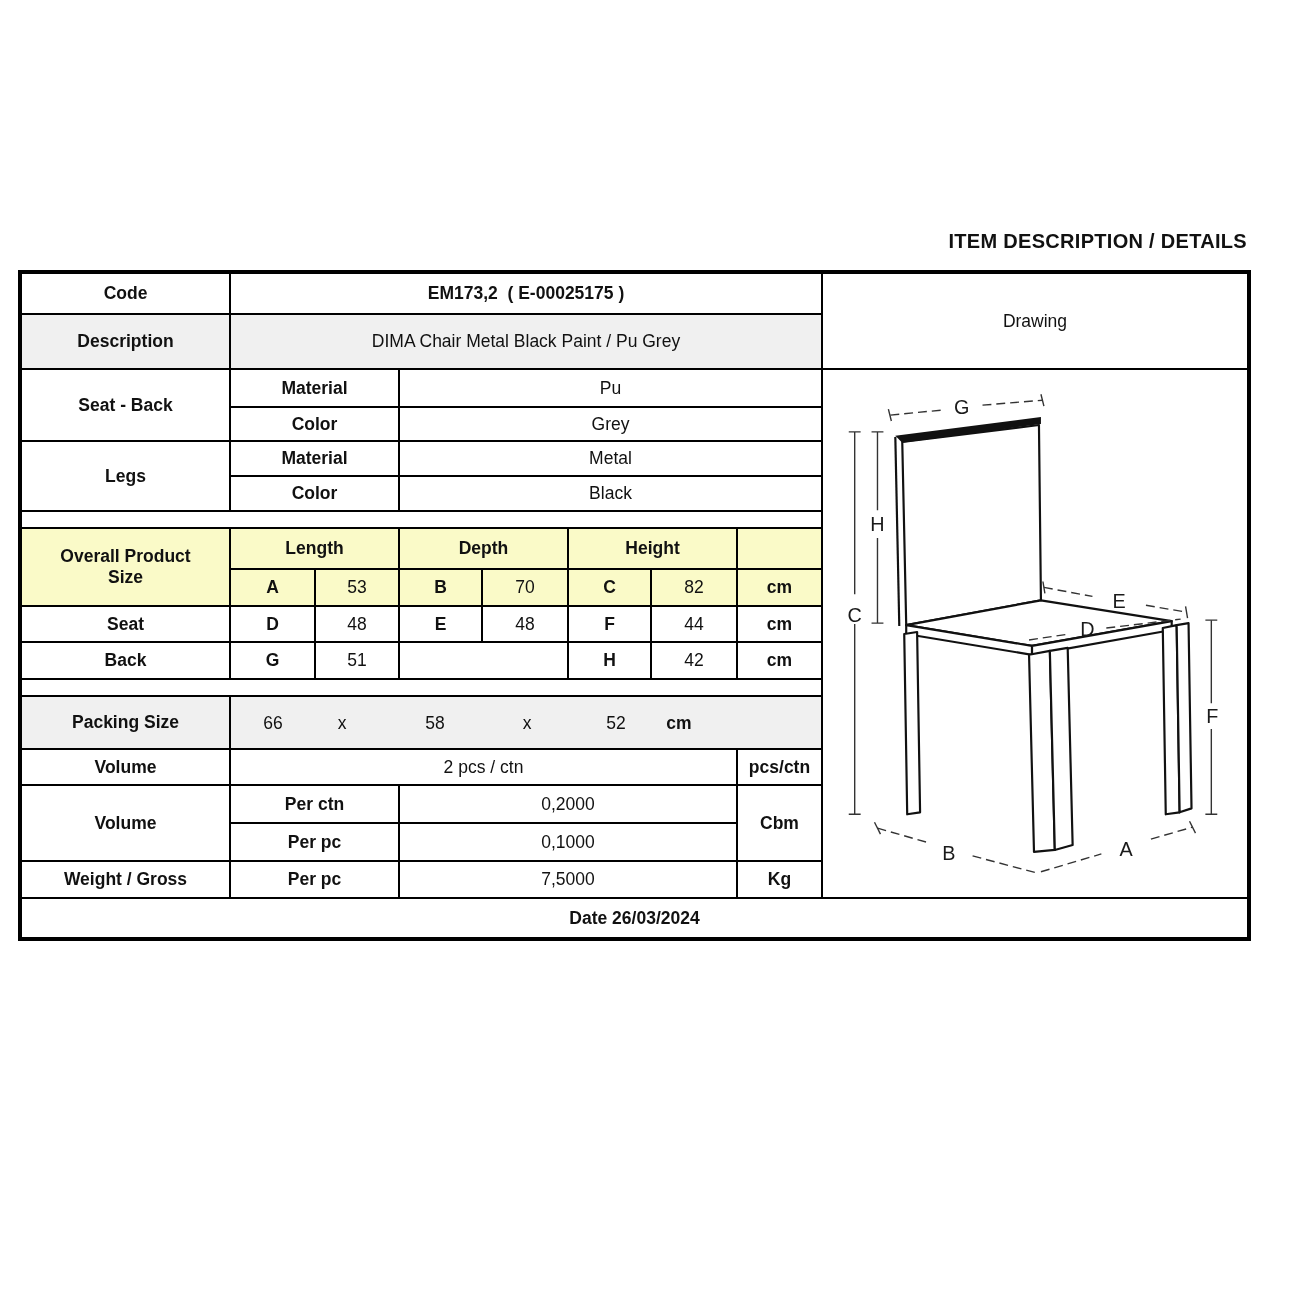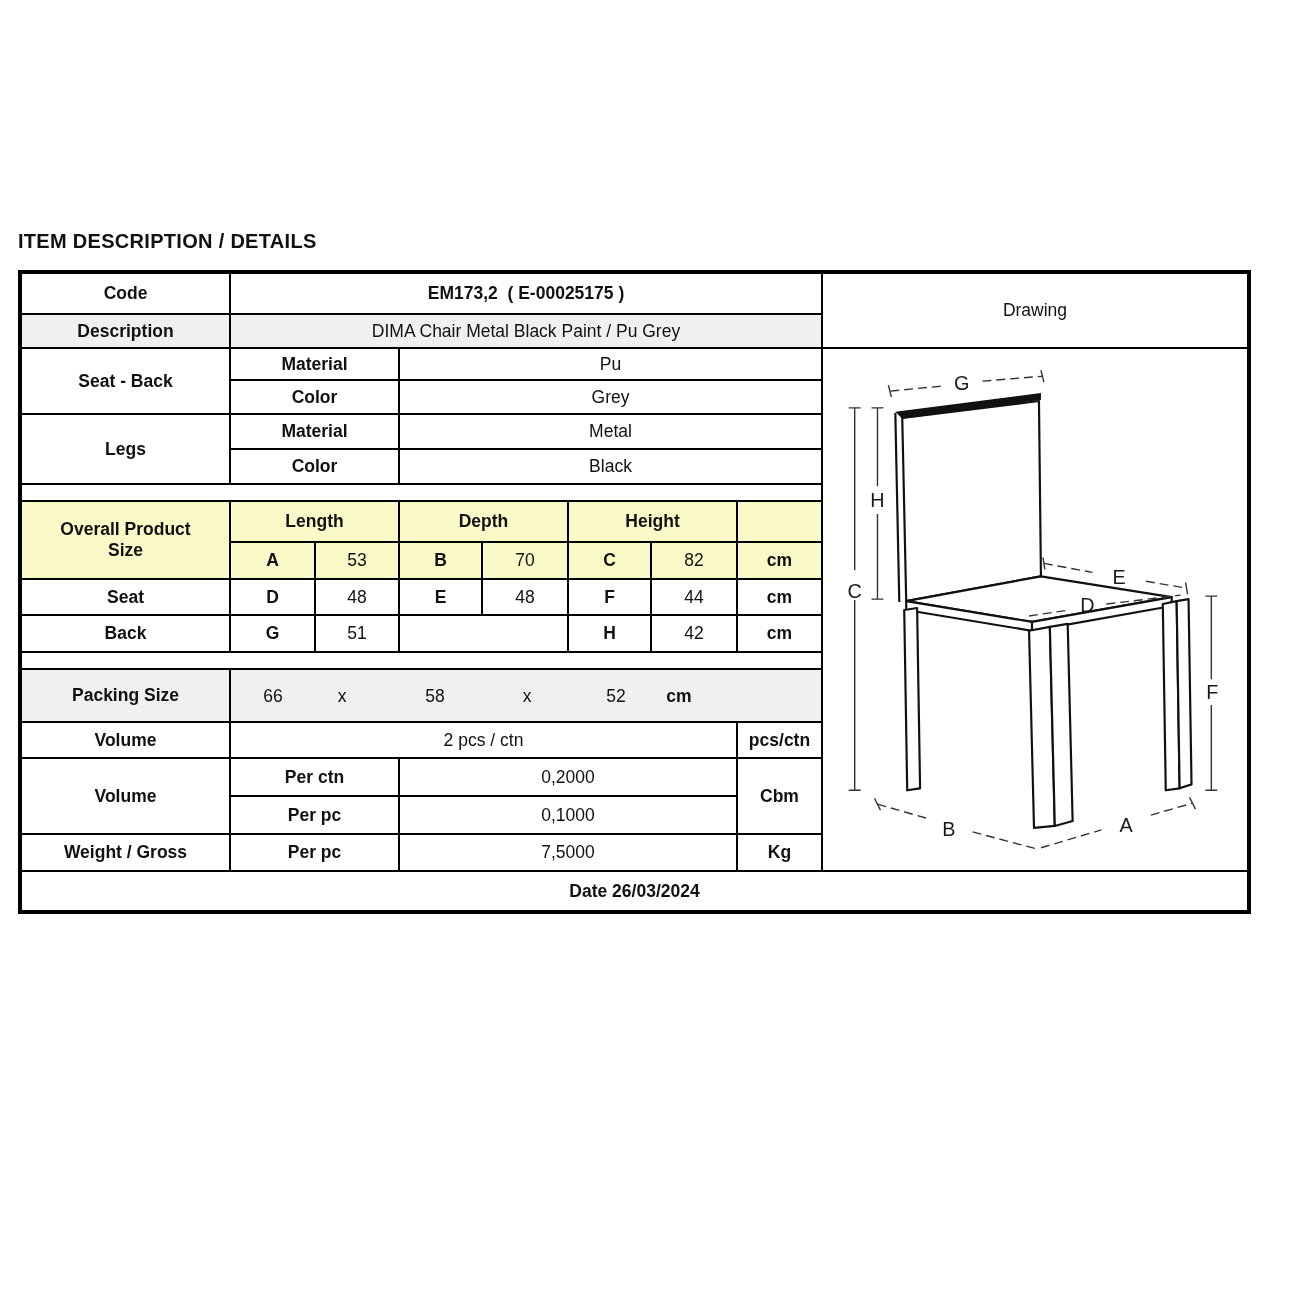--- a/index.html
+++ b/index.html
@@ -2,21 +2,21 @@
 <html><head>
 <meta charset="utf-8">
 <style>
   html,body { margin:0; padding:0; }
   body {
     width:1300px; height:1300px; background:#ffffff; position:relative;
     font-family:"Liberation Sans", sans-serif; color:#111;
   }
   .doc-title {
     position:absolute; left:18px; top:230px; width:1229px;
-    text-align:left; font-weight:bold; font-size:20px; letter-spacing:.3px;
+    text-align:right; font-weight:bold; font-size:20px; letter-spacing:.3px;
   }
   table.spec {
     position:absolute; left:18px; top:270px; width:1229px;
     border-collapse:collapse; table-layout:fixed;
     border:4px solid var(--line_black,#000);
   }
   table.spec td {
     border:2px solid var(--line_black,#000);
     padding:0; font-size:17.5px; text-align:center; vertical-align:middle;
     overflow:hidden; background:#fff;
@@ -59,25 +59,25 @@
     <col style="width:86px">
       <col style="width:85px">
       <col style="width:427px">
   </colgroup>
   <tbody>
     <tr style="height:42px">
       <td class="lbl br3">Code</td>
       <td class="bold br3 ws-pre" colspan="7">EM173,2  ( E-00025175 )</td>
       <td class="drawing-header bb3" rowspan="2">Drawing</td>
     </tr>
-    <tr style="height:34px" class="grey">
+    <tr style="height:55px" class="grey">
       <td class="lbl bb3 br3">Description</td>
       <td class="bb3 br3" colspan="7">DIMA Chair Metal Black Paint / Pu Grey</td>
     </tr>
-    <tr style="height:32px">
+    <tr style="height:38px">
       <td class="lbl br3 bb3" rowspan="2">Seat - Back</td>
       <td class="sublbl br3" colspan="2">Material</td>
       <td class="br3" colspan="5">Pu</td>
       <td class="drawing-cell bb3" rowspan="15">
         <svg viewBox="0 0 427 512" width="423" height="512" preserveAspectRatio="xMidYMid meet">
           <g stroke="#111" stroke-width="2.2" fill="none" stroke-linejoin="round">
             <line x1="73" y1="57" x2="77" y2="248"></line>
             <polygon fill="#ffffff" points="80,62 218,45 220,222 84,247"></polygon>
             <polygon fill="#111" stroke="none" points="73,56 220,37 220,44 80,63"></polygon>
             <polygon fill="#ffffff" points="84,247 220,222 352,243 211,268"></polygon>

